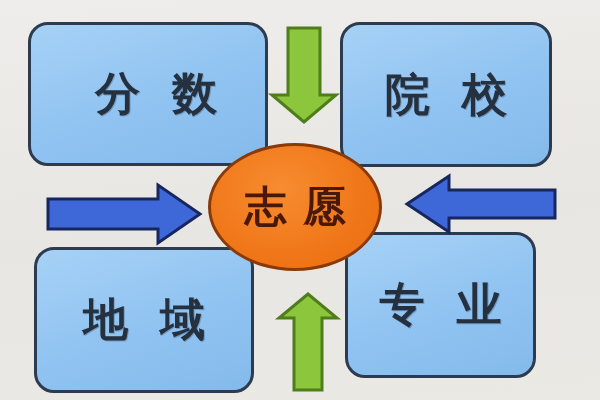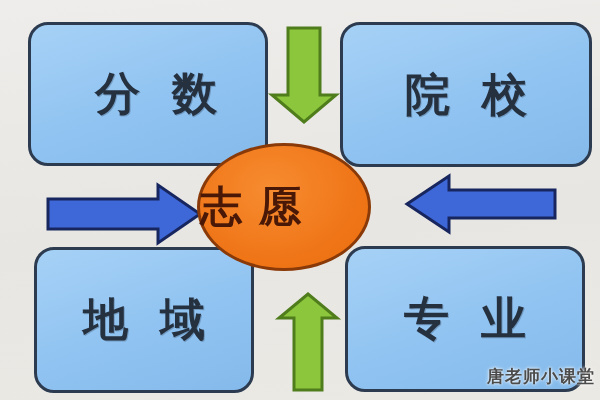--- a/index.html
+++ b/index.html
@@ -8,37 +8,37 @@
     background: linear-gradient(175deg, #eeedeb 0%, #e8e6e2 55%, #ebe9e4 100%);
     font-family: "Liberation Sans", "DejaVu Sans", sans-serif;
   }
   .box {
     position:absolute; box-sizing:border-box; z-index:1;
     border:3px solid #2c3b4f; border-radius:20px;
     background: linear-gradient(160deg, #a6d1f6 0%, #90c3f1 55%, #84baeb 100%);
     display:flex; align-items:center; justify-content:center;
   }
   #box-tl { left:28px;  top:22px;  width:240px; height:144px;padding-left:16px; }
-  #box-tr { left:340px; top:22px;  width:252px; height:145px; }
+  #box-tr { left:340px; top:22px;  width:212px; height:145px; }
   #box-bl { left:34px;  top:247px; width:220px; height:146px; }
-  #box-br { left:345px; top:246px; width:240px; height:146px; }
+  #box-br { left:345px; top:232px; width:191px; height:146px; }
   .box-label {
     font-size:45px; font-weight:bold; color:#263140;
     letter-spacing:32px; margin-right:-32px; white-space:nowrap;
     text-shadow: 1px 1px 0 rgba(20,30,50,0.25);
   }
   .arrows { position:absolute; left:0; top:0; z-index:2; }
   .arrow-green { stroke:#4f7d1c; stroke-width:3; stroke-linejoin:miter; }
   .arrow-blue  { stroke:#17265e; stroke-width:3; stroke-linejoin:miter; }
   .ellipse {
-    position:absolute; left:197px; top:143px; width:174px; height:128px;
+    position:absolute; left:208px; top:143px; width:174px; height:128px;
     box-sizing:border-box; z-index:3;
     background: radial-gradient(ellipse at 42% 35%, #f78c30 0%, #ef7517 65%, #e96e10 100%);
     border:3px solid #8a3a08; border-radius:50%;
-    display:flex; align-items:center; justify-content:flex-start;
+    display:flex; align-items:center; justify-content:center;
   }
   .ellipse-label {
     font-size:42px; font-weight:bold; color:#4a1806;
     letter-spacing:17px; margin-right:-17px; white-space:nowrap;
   }
   .watermark {
     position:absolute; right:5px; top:365px; z-index:4;
     font-size:17px; font-weight:bold; color:#4c4c4c; letter-spacing:1px;
     text-shadow: 0 0 2px rgba(255,255,255,0.95), 0 0 4px rgba(255,255,255,0.8);
   }
@@ -68,15 +68,14 @@
     <polygon class="arrow-green" points="288,28 320,28 320,95 336,95 304,122 272,95 288,95" fill="#8cc63c"></polygon>
     <polygon class="arrow-green" points="294,390 322,390 322,318 337,318 308,294 279,318 294,318" fill="#8cc63c"></polygon>
     <polygon class="arrow-blue" points="48,199 158,199 158,185 200,214 158,243 158,229 48,229" fill="#3e68d8"></polygon>
     <polygon class="arrow-blue" points="555,190 449,190 449,176 407,204 449,232 449,218 555,218" fill="#3e68d8"></polygon>
   </svg>
 
   <div class="ellipse">
     <span class="ellipse-label">志愿</span>
   </div>
 
-  <div class="watermark">唐老师小课堂</div>
 
 </div>
 
 </body></html>

